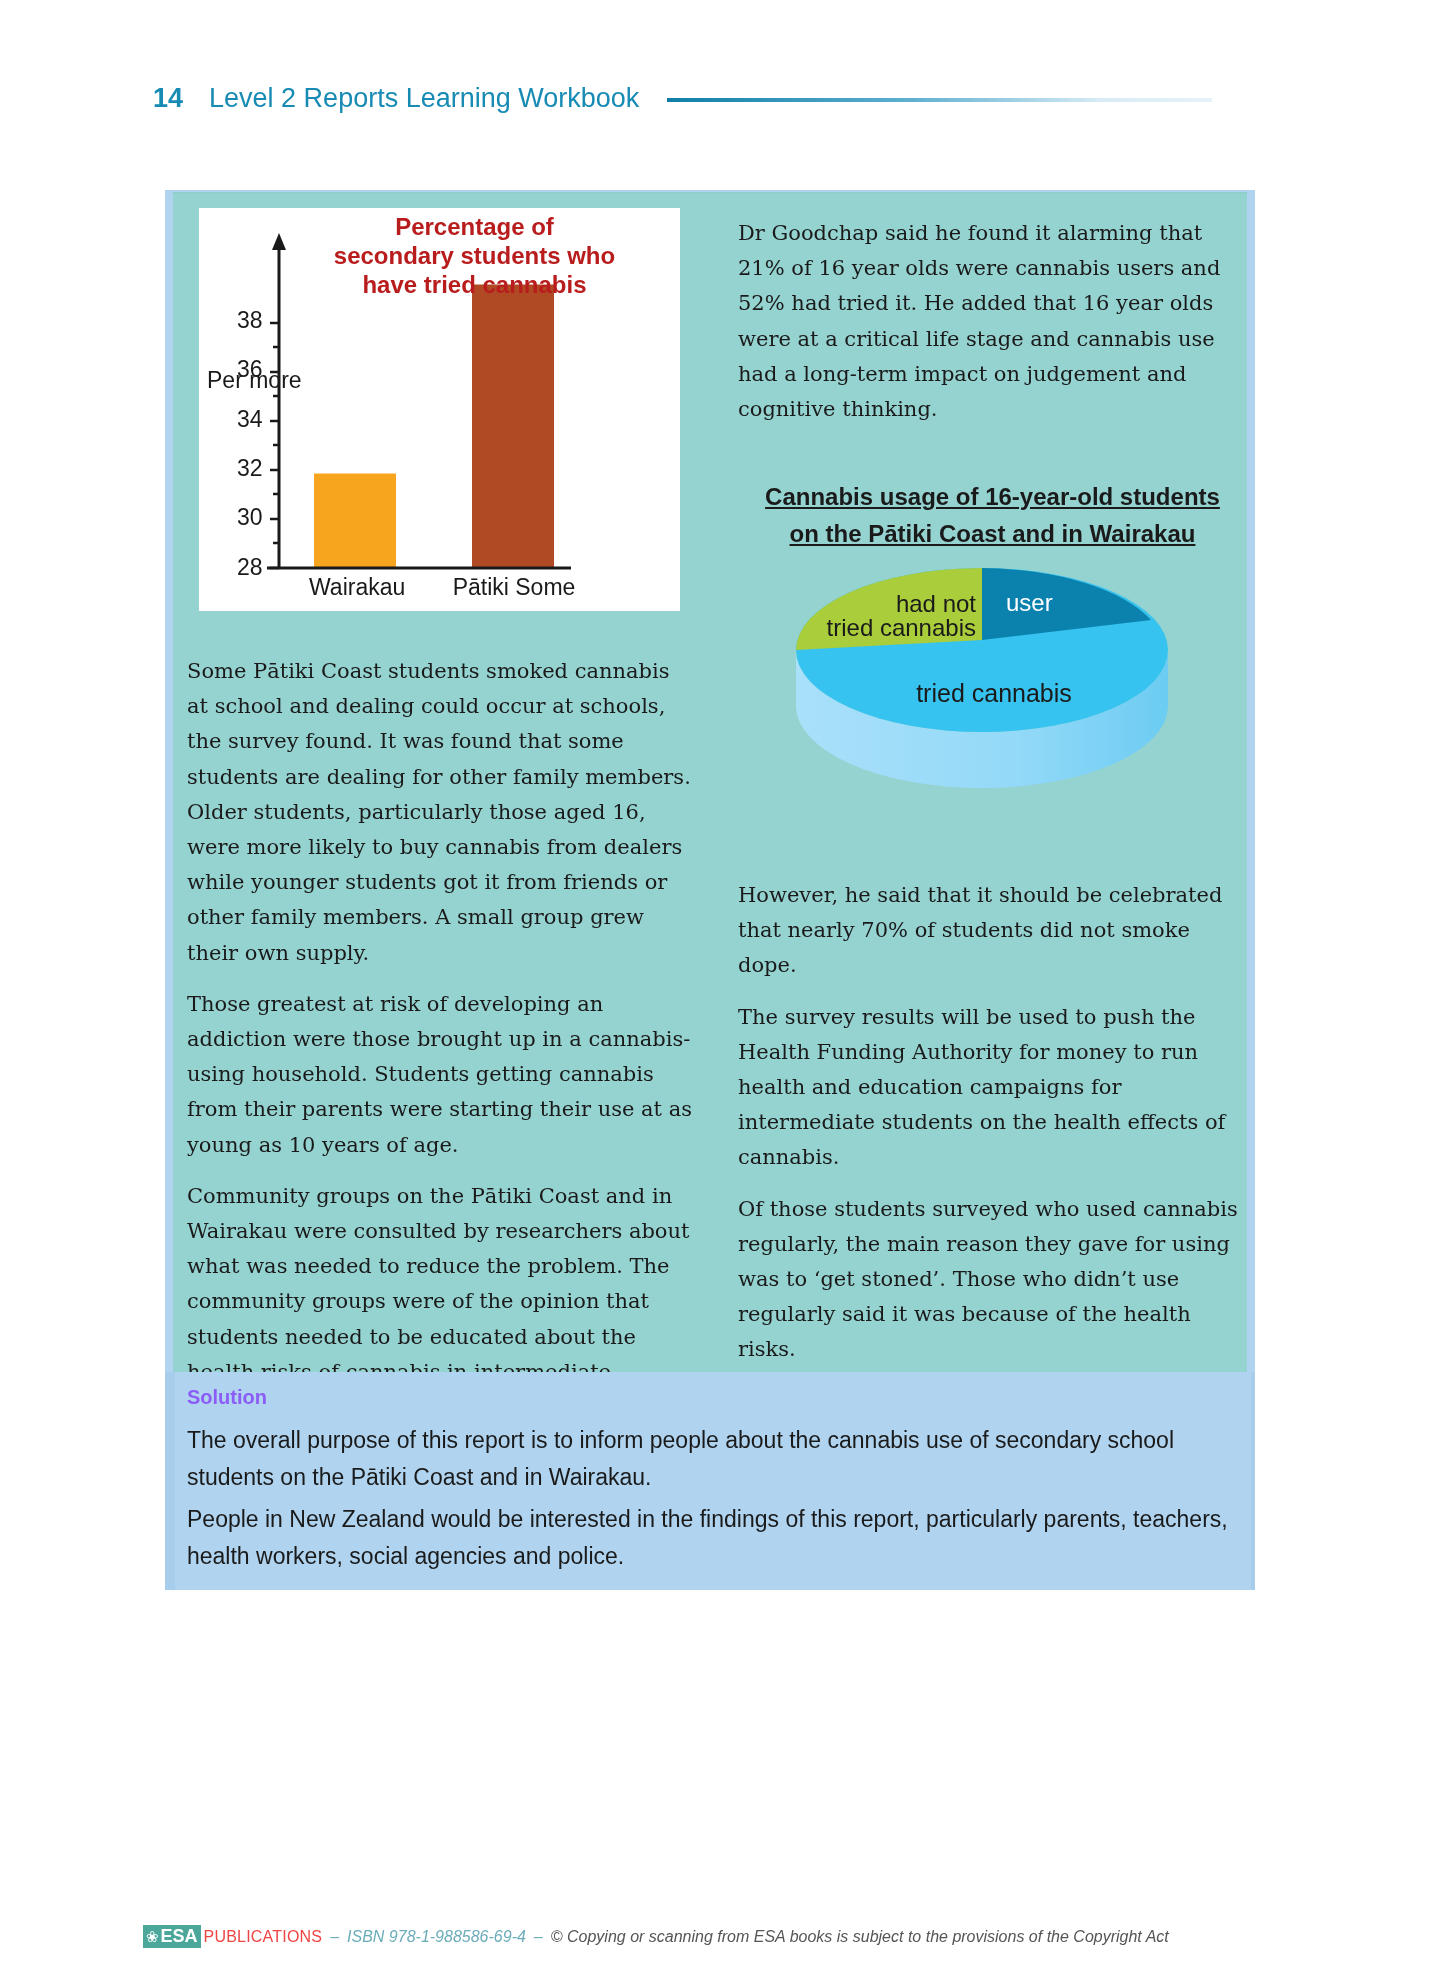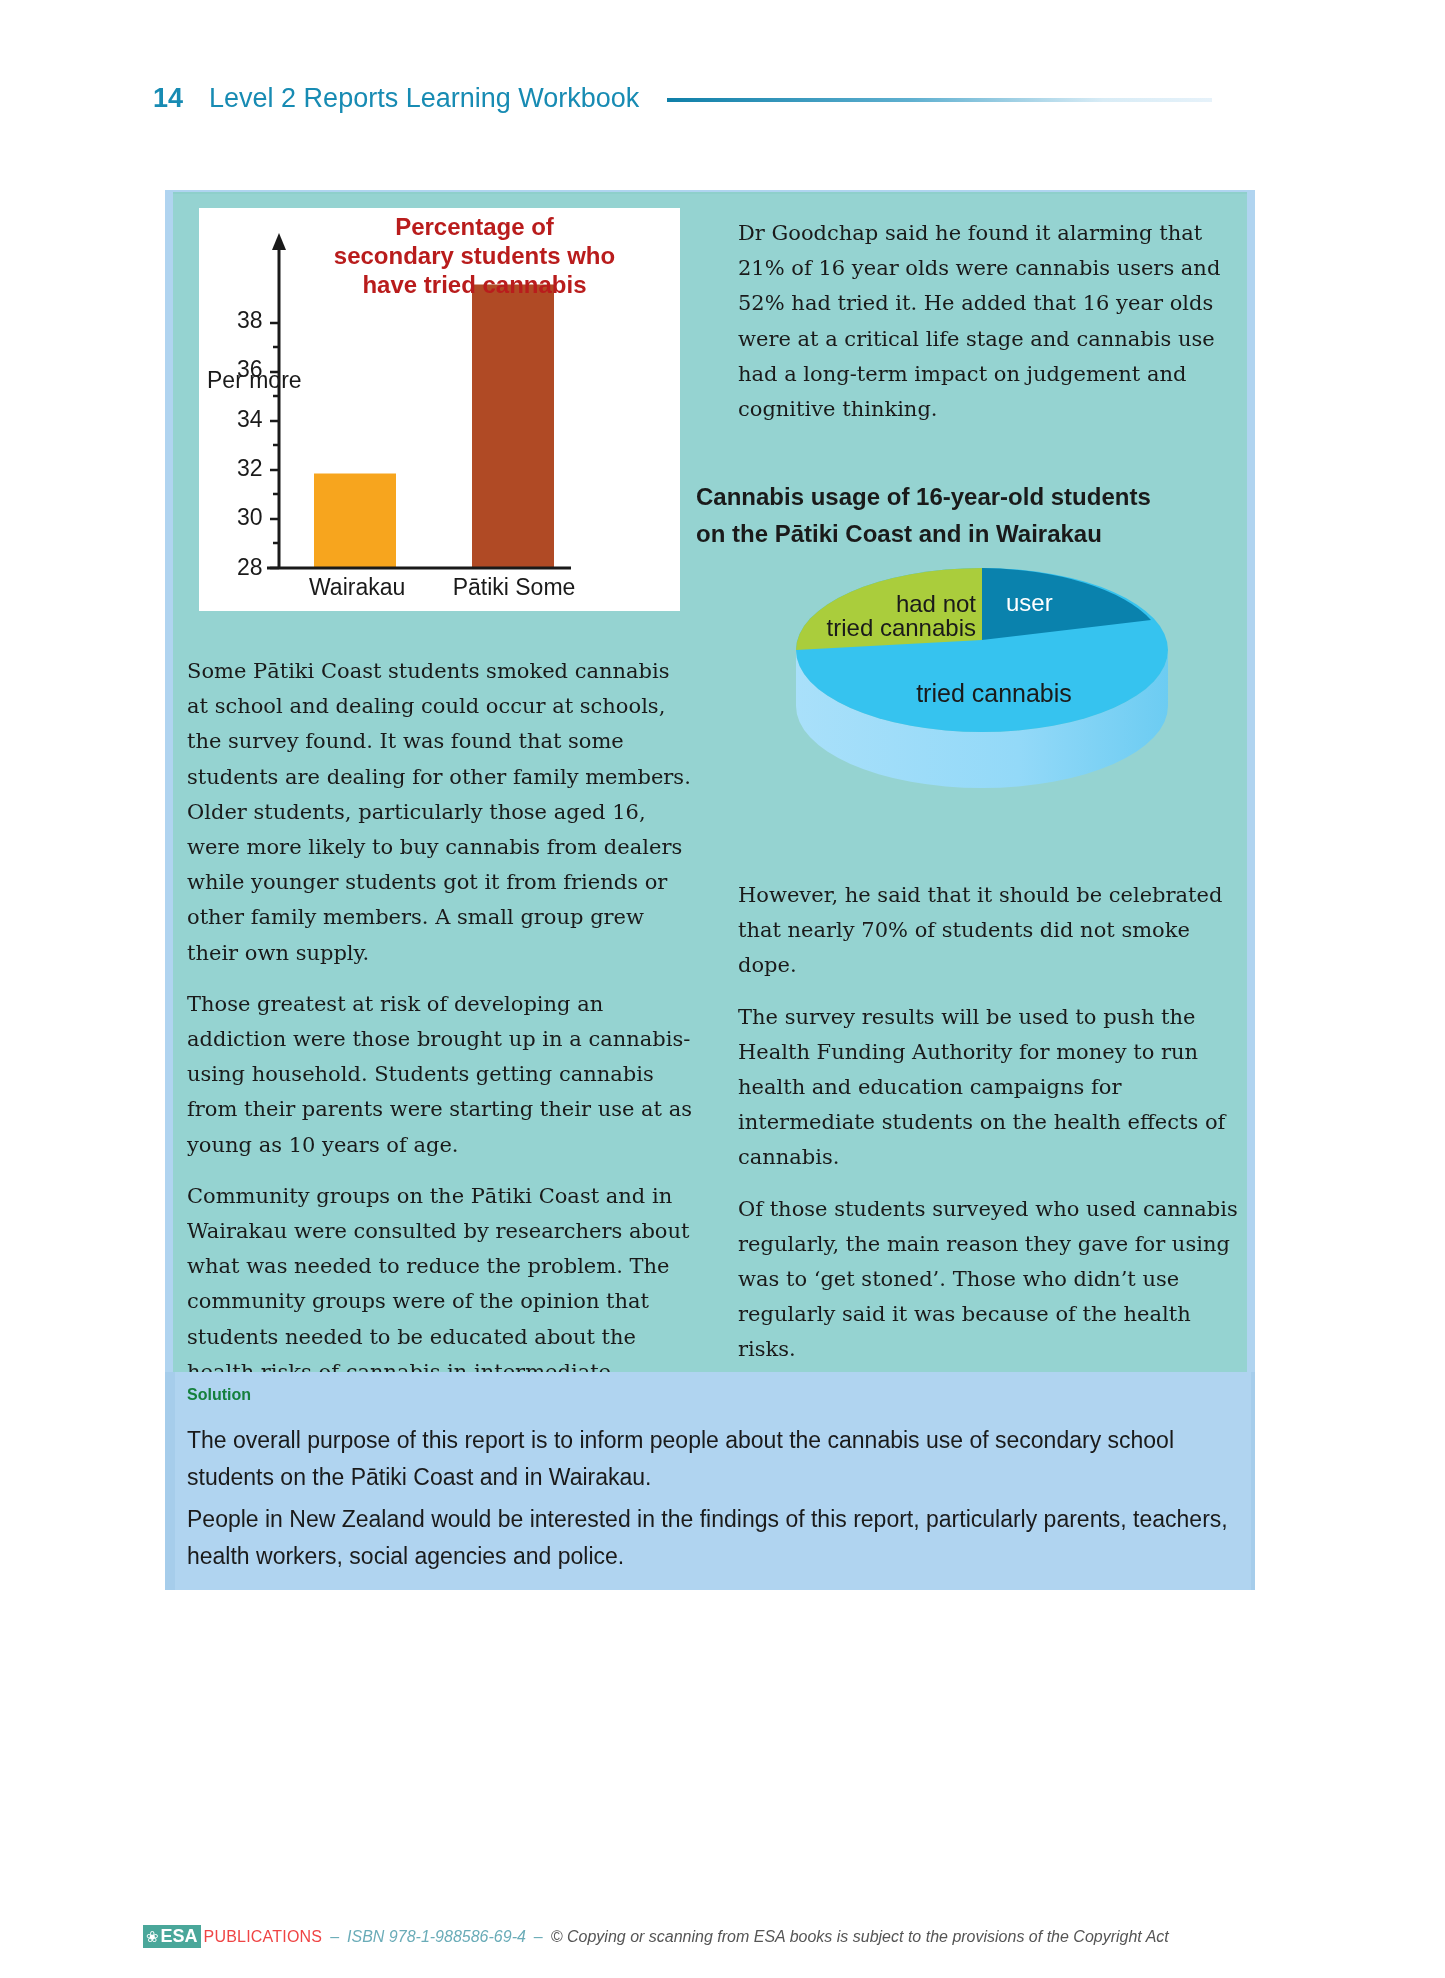--- a/index.html
+++ b/index.html
@@ -25,26 +25,26 @@
   .chart-svg { left:0; top:0; }
 
   
   .col { font-family:"DejaVu Serif", "Liberation Serif", serif; font-size:21px; line-height:35.2px; color:#1a1a1a; }
   .col p { margin:16px 0 11px 0; }
   .left-col { left:187px; top:638px; width:510px; }
   .right-top { left:738px; top:200px; width:510px; }
   .right-bottom { left:738px; top:862px; width:510px; }
 
   
-  .pie-title { left:696px; top:478px; width:505px; text-align:left; font-weight:bold; font-size:24px; line-height:37px; color:#1a1a1a; }
+  .pie-title { left:740px; top:478px; width:505px; text-align:center; font-weight:bold; font-size:24px; line-height:37px; color:#1a1a1a;text-decoration:underline; }
   .pie-svg { left:780px; top:560px; }
 
   
   .solution { left:165px; top:1372px; width:1090px; height:218px; background:#b0d4f0; border-left:10px solid #a6cdeb; border-right:4px solid #a6cdeb; box-sizing:border-box; }
-  .sol-head { left:187px; top:1386px; font-weight:bold; font-size:16px; color:#15803d; }
+  .sol-head { left:187px; top:1386px; font-weight:bold; font-size:20px; color:#8b5cf6; }
   .sol-body { left:187px; top:1422px; width:1060px; font-size:23px; line-height:37px; color:#1a1a1a; }
   .sol-body p { margin:0 0 5px 0; }
 
   
   .footer { left:143px; top:1925px; display:flex; align-items:center; font-size:16px; white-space:nowrap; }
   .logo { display:flex; align-items:center; background:#4aa79a; color:#fff; font-weight:bold; font-size:18px; padding:1px 3px; margin-right:3px; }
   .logo-leaf { font-size:15px; margin-right:2px; }
   .pub { color:#ef4444; font-size:16px; letter-spacing:0.2px; }
   .dash { color:#6aacb8; margin:0 8px; }
   .isbn { color:#6aacb8; font-style:italic; }

